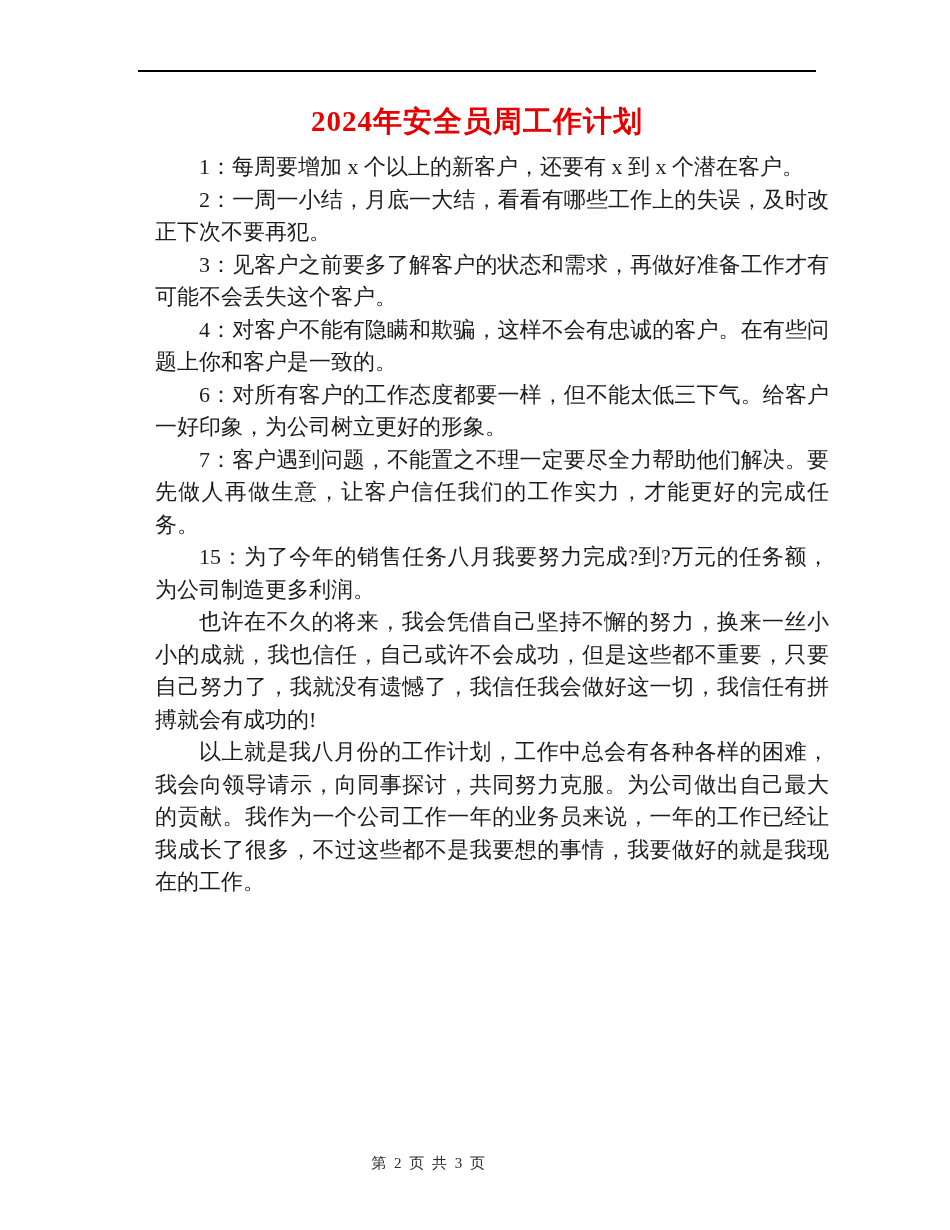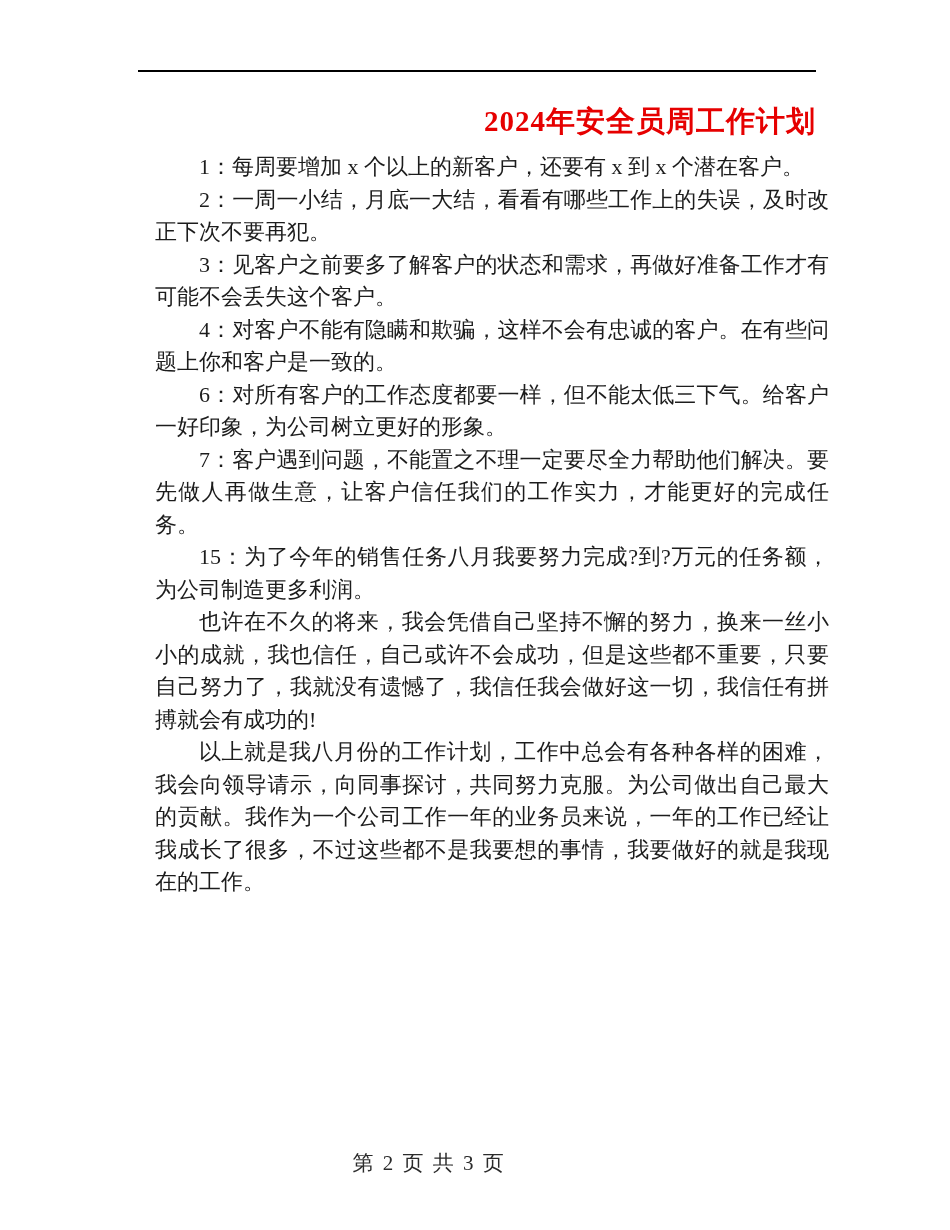--- a/index.html
+++ b/index.html
@@ -26,21 +26,21 @@
     width: 678px;
     height: 2px;
     background: #000000;
   }
   .doc-title {
     position: absolute;
     left: 138px;
     top: 102px;
     width: 678px;
     margin: 0;
-    text-align: right;
+    text-align: center;
     font-size: 29px;
     line-height: 38px;
     font-weight: bold;
     letter-spacing: 1px;
     color: #e60000;
     font-family: "Liberation Serif", "DejaVu Serif", serif;
   }
   .doc-body {
     position: absolute;
     left: 155px;
@@ -56,21 +56,21 @@
     margin: 0;
     padding: 0;
     text-indent: 2em;
   }
   .doc-footer {
     position: absolute;
     left: 0;
     top: 1154px;
     width: 858px;
     text-align: center;
-    font-size: 21px;
+    font-size: 15px;
     line-height: 18px;
     letter-spacing: 2px;
     color: #2b2b2b;
   }
 </style>
 </head>
 <body>
 
 <div class="page">
 

